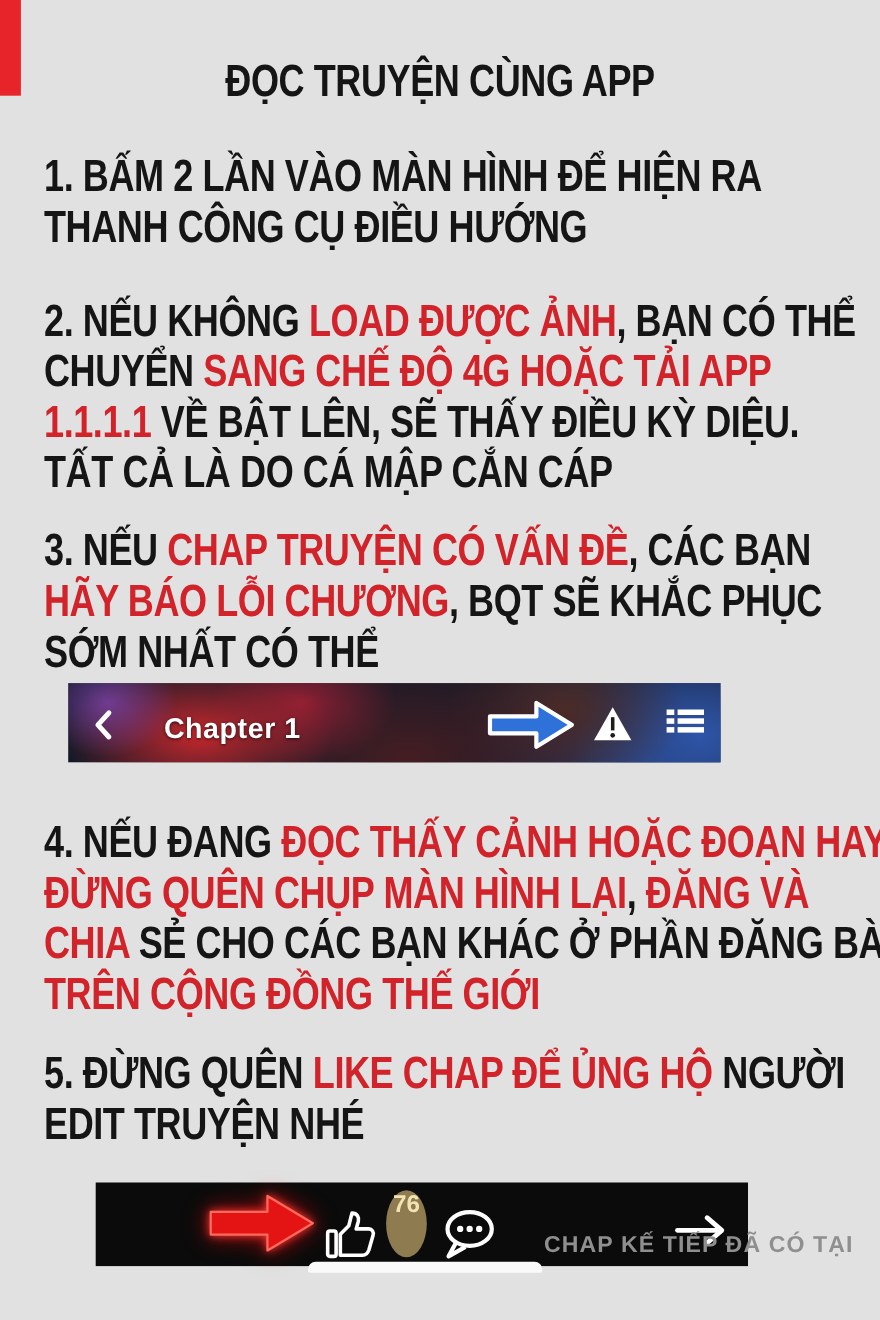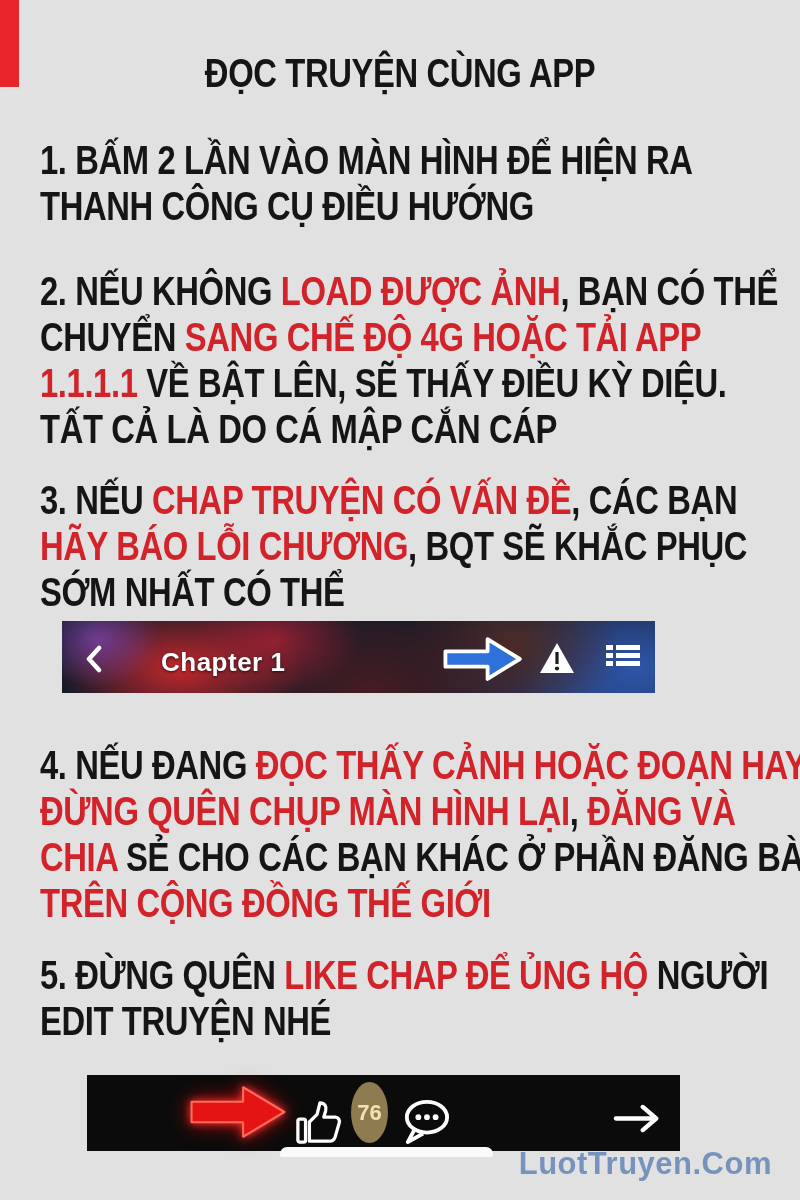--- a/index.html
+++ b/index.html
@@ -33,39 +33,39 @@
       radial-gradient(170px 95px at 20% 65%,#c5272c,transparent 72%),
       radial-gradient(120px 80px at 36% 25%,#8d1f33,transparent 70%),
       radial-gradient(230px 130px at 52% 95%,#451d22,transparent 75%),
       radial-gradient(150px 110px at 76% 35%,#4c2b26,transparent 72%),
       radial-gradient(170px 130px at 97% 65%,#2e55a8,transparent 72%),
       radial-gradient(220px 160px at 88% 110%,#27407e,transparent 75%),
       #161a28;
   }
   .chapter-back{position:absolute;left:24px;top:24px;width:16px;height:28px;}
   .chapter-title{
-    position:absolute;left:99px;top:26px;color:#fff;font-size:26px;font-weight:700;
+    position:absolute;left:87px;top:26px;color:#fff;font-size:26px;font-weight:700;
     text-shadow:0 1px 3px rgba(0,0,0,.7);letter-spacing:.5px;
   }
   .pointer-arrow{position:absolute;left:368px;top:15px;width:106px;height:46px;}
   .warn-icon{position:absolute;left:477px;top:21px;width:36px;height:32px;}
   .menu-icon{position:absolute;left:544px;top:24px;width:34px;height:26px;}
   .menu-icon .row{display:flex;gap:3px;margin-bottom:3px;}
   .menu-icon .dot{width:7px;height:5px;background:#fff;}
   .menu-icon .bar{flex:1;height:5px;background:#fff;}
   
   .bottom-bar{position:absolute;left:87px;top:1075px;width:593px;height:76px;background:#0b0b0b;}
   .glow-arrow{
     position:absolute;left:100px;top:4px;width:104px;height:66px;
     filter:drop-shadow(0 0 4px rgba(255,60,60,.95)) drop-shadow(0 0 10px rgba(255,0,0,.65));
   }
   .like-btn{position:absolute;left:208px;top:22px;width:48px;height:50px;}
   .like-badge{
     position:absolute;left:264px;top:7px;width:37px;height:61px;border-radius:50%;
-    background:var(--badge,#8e7b50);display:flex;align-items:center;justify-content:center;
+    background:var(--badge,#8e7b50);display:flex;align-items:flex-start;justify-content:center;
     color:var(--badgeText,#f2e4b2);font-size:22px;font-weight:700;
   }
   .comment-btn{position:absolute;left:314px;top:24px;width:50px;height:46px;}
   .next-btn{position:absolute;left:526px;top:29px;width:48px;height:29px;}
   .white-strip{position:absolute;left:280px;top:1147px;width:213px;height:10px;background:#fafafa;border-radius:7px 7px 2px 2px;}
   
   .footer-1{
     position:absolute;right:24px;top:1120px;color:var(--gray,#8f8f8f);
     font-size:21px;font-weight:700;letter-spacing:1px;z-index:5;
   }
@@ -157,15 +157,15 @@
         <circle cx="36" cy="19" r="3" fill="#fff"></circle>
     </svg>
     <svg class="next-btn" viewBox="0 0 50 30">
       <line x1="3" y1="15" x2="43" y2="15" stroke="#fff" stroke-width="4.5" stroke-linecap="round"></line>
       <polyline points="31,3 45,15 31,27" fill="none" stroke="#fff" stroke-width="4.5" stroke-linecap="round" stroke-linejoin="round"></polyline>
     </svg>
   </div>
 
   <div class="white-strip"></div>
 
-  <div class="footer-2">LuotTruyen.Com</div>
+  <div class="footer-1">CHAP KẾ TIẾP ĐÃ CÓ TẠI</div>
 
 </div>
 
 </body></html>

